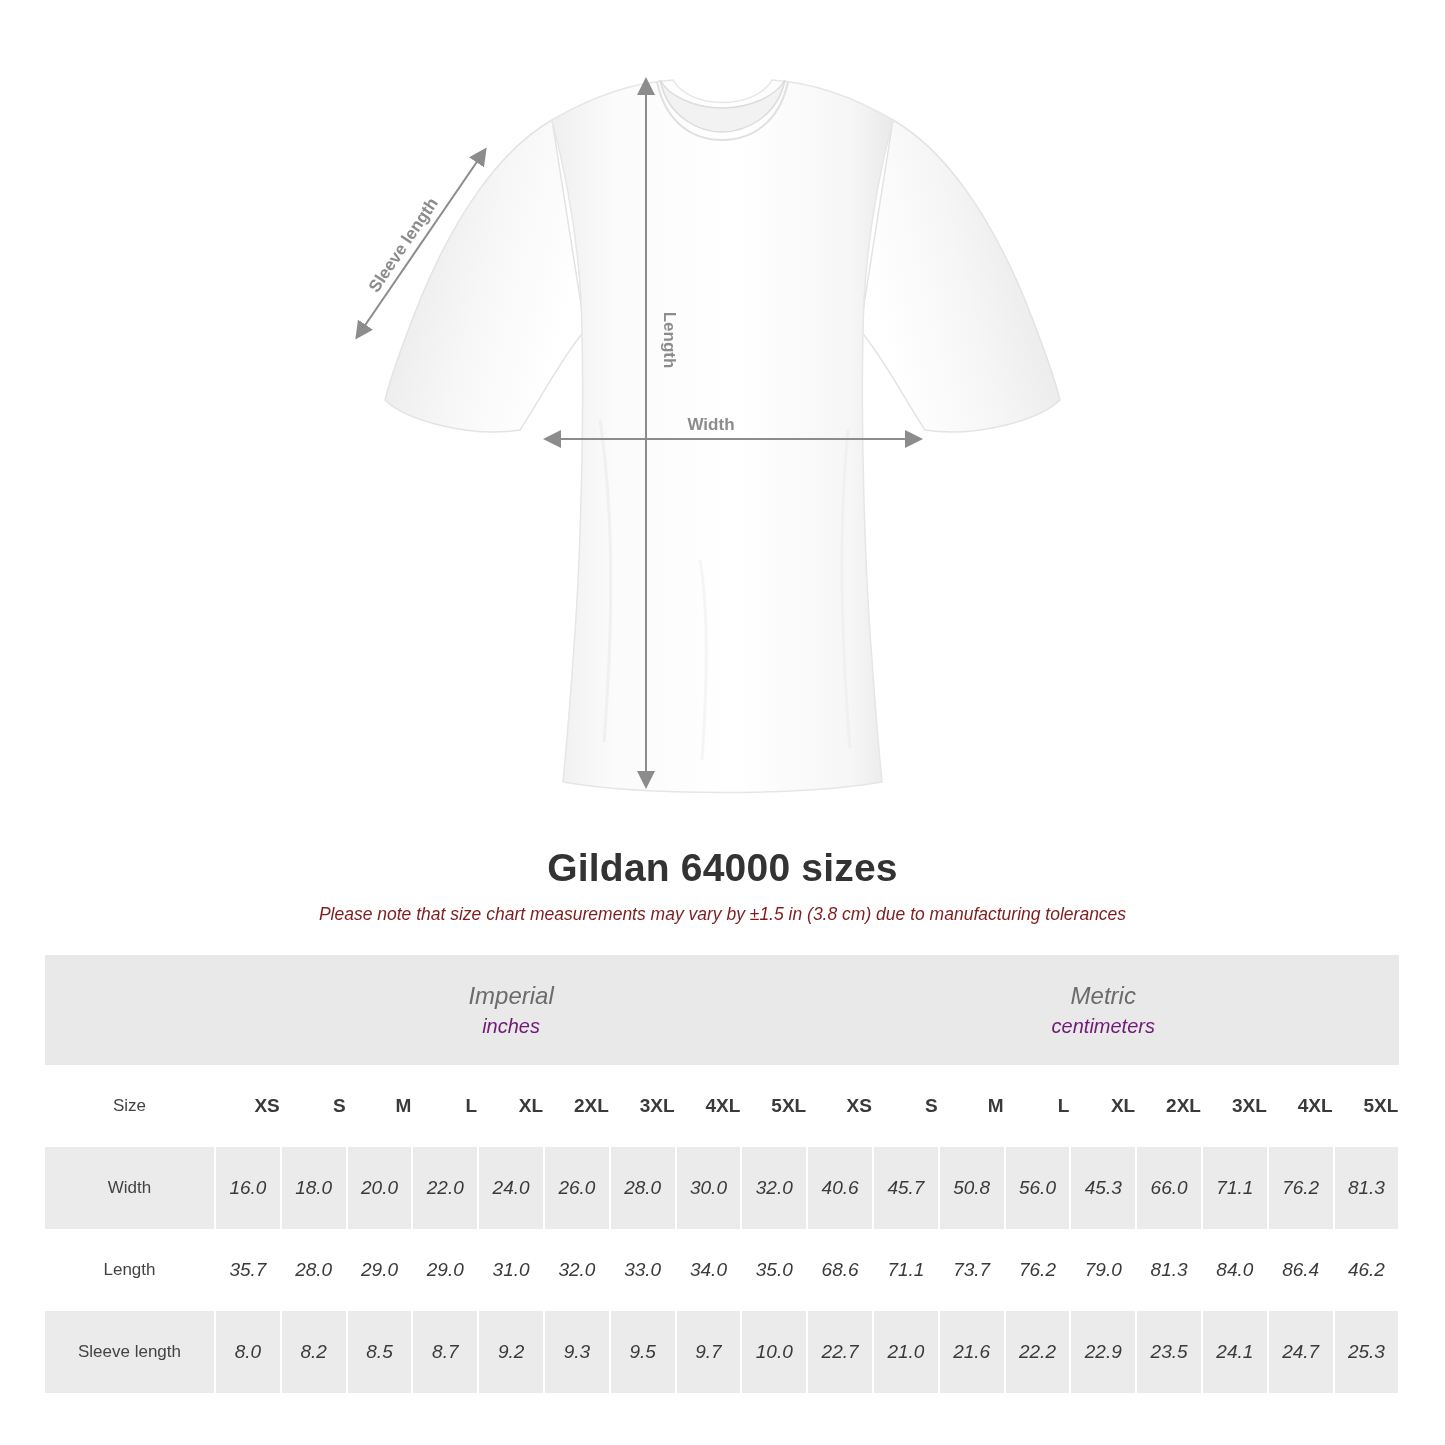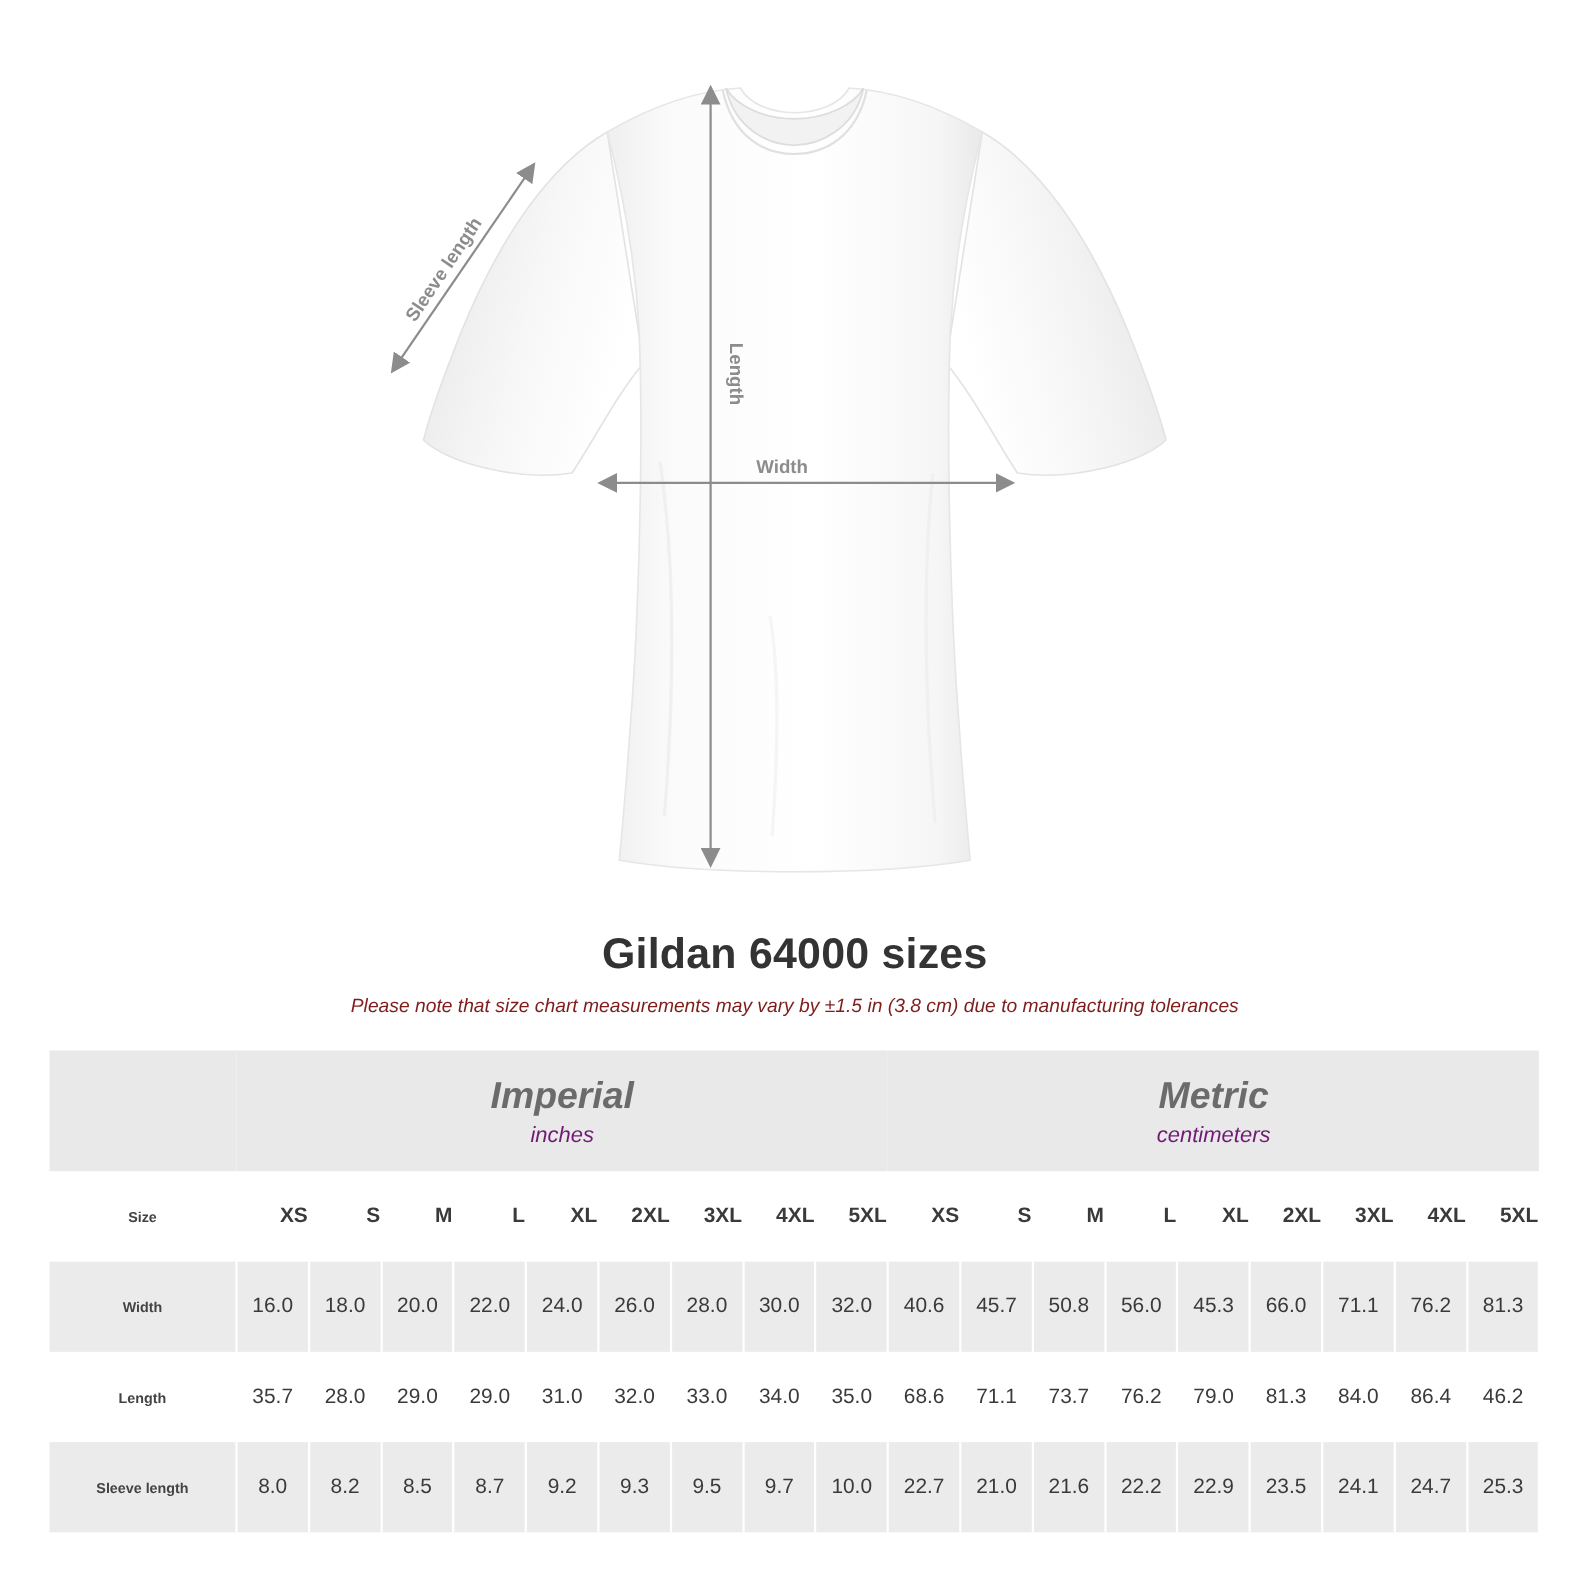--- a/index.html
+++ b/index.html
@@ -67,39 +67,39 @@
     padding: 0;
     margin: 0;
   }
   .unit-head {
     height: 110px;
     background: #e9e9e9;
     text-align: center;
     vertical-align: middle;
   }
   .unit-head .unit-name {
-    font-size: 34px;
-    font-weight: bold;
+    font-size: 24px;
+    font-weight: normal;
     font-style: italic;
     color: #6b6b6b;
     line-height: 1.2;
   }
   .unit-head .unit-sub {
     font-size: 20px;
     font-style: italic;
     color: #701a75;
     padding-top: 5px;
   }
   .corner-cell {
     background: #e9e9e9;
   }
 
   .row-label {
-    font-size: 13px;
-    font-weight: bold;
+    font-size: 17px;
+    font-weight: normal;
     color: #434343;
     text-align: center;
     vertical-align: middle;
   }
   .size-head-cell {
     font-size: 19px;
     font-weight: bold;
     color: #3a3a3a;
     text-align: right;
     vertical-align: middle;
@@ -109,20 +109,21 @@
   .size-head-row .row-label {
     background: #ffffff;
     height: 82px;
   }
   .data-cell {
     font-size: 19px;
     color: #3a3a3a;
     text-align: center;
     vertical-align: middle;
     height: 82px;
+    font-style: italic;
   }
   tr.band-grey .data-cell,
   tr.band-grey .row-label { background: #ebebeb; }
   tr.band-white .data-cell,
   tr.band-white .row-label { background: #ffffff; }
 
   
   .data-cell, .size-head-cell { border-left: 2px solid #ffffff; border-right: 2px solid #ffffff; }
   tr.band-grey .data-cell { border-left-color: #ffffff; border-right-color: #ffffff; }
 

